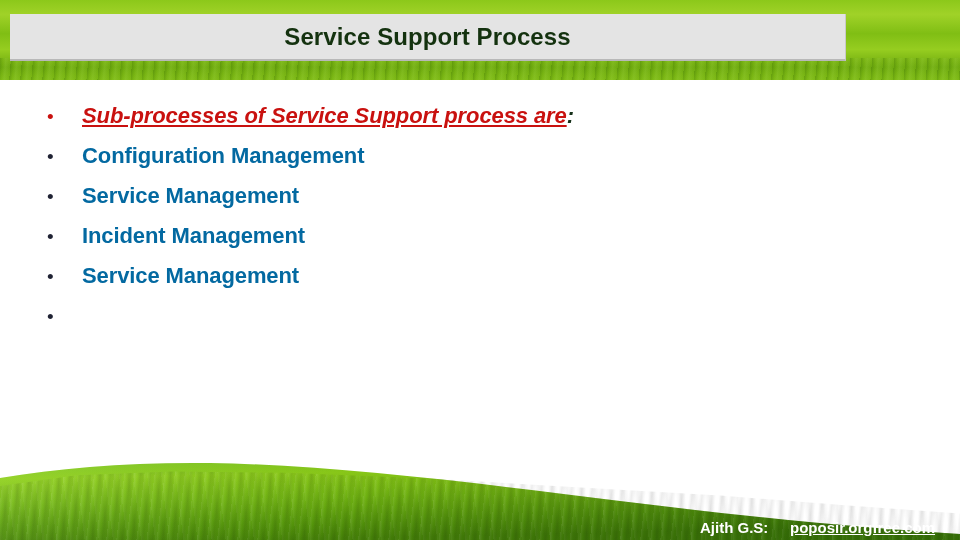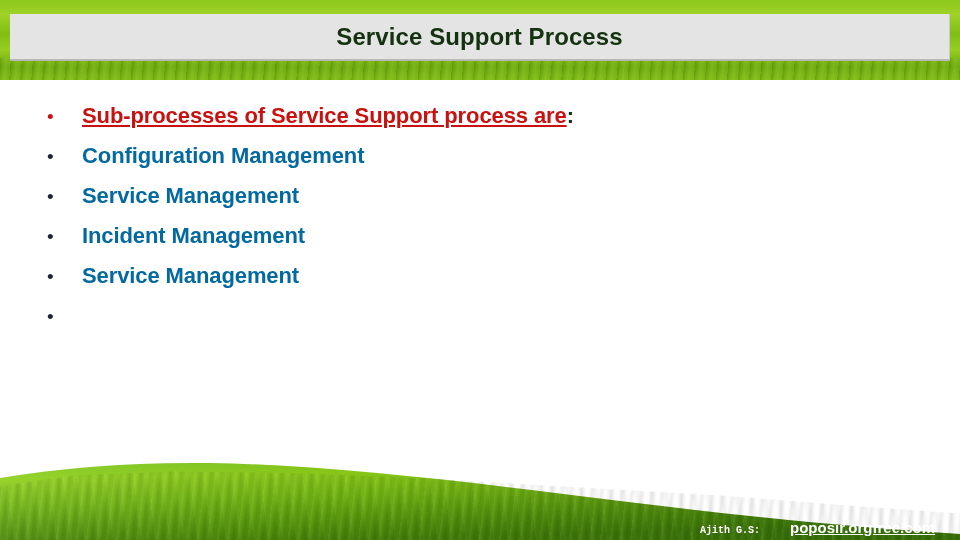--- a/index.html
+++ b/index.html
@@ -74,21 +74,21 @@
         rgba(180,230,90,0.18) 6px,
         rgba(180,230,90,0.0) 11px),
       linear-gradient(to bottom, rgba(90,150,10,0.15), rgba(120,180,20,0.35));
   }
 
   
   .title-box {
     position: absolute;
     left: 10px;
     top: 14px;
-    width: 940px;
+    width: 836px;
     height: 47px;
     background: #e4e4e4;
     border-bottom: 2px solid #b8b8b8;
     border-right: 1px solid #c9c9c9;
     box-sizing: border-box;
     display: flex;
     align-items: center;
     justify-content: center;
   }
   .title-text {
@@ -133,20 +133,21 @@
     font-family: "Liberation Sans", sans-serif;
     font-size: 22px;
     font-weight: bold;
     color: #0369a1;
     white-space: nowrap;
     letter-spacing: -0.1px;
   }
   .bullet-row.first .bullet-label {
     color: #c9110f;
     font-weight: bold;
+    font-style: italic;
   }
   .bullet-row.first .bullet-label .underlined {
     text-decoration: underline;
     text-decoration-thickness: 2px;
     text-underline-offset: 2px;
   }
   .bullet-row.first .bullet-label .tail {
     color: #16301a;
     text-decoration: none;
   }
@@ -195,22 +196,22 @@
     position: absolute;
     left: 0;
     bottom: 0;
     width: 960px;
     height: 34px;
   }
   .footer-author {
     position: absolute;
     left: 700px;
     bottom: 4px;
-    font-family: Liberation Mono, monospace;
-    font-size: 10px;
+    font-family: Liberation Sans, sans-serif;
+    font-size: 15px;
     font-weight: bold;
     color: #ffffff;
     white-space: nowrap;
   }
   .footer-site {
     position: absolute;
     left: 790px;
     bottom: 4px;
     font-family: "Liberation Sans", sans-serif;
     font-size: 15px;

